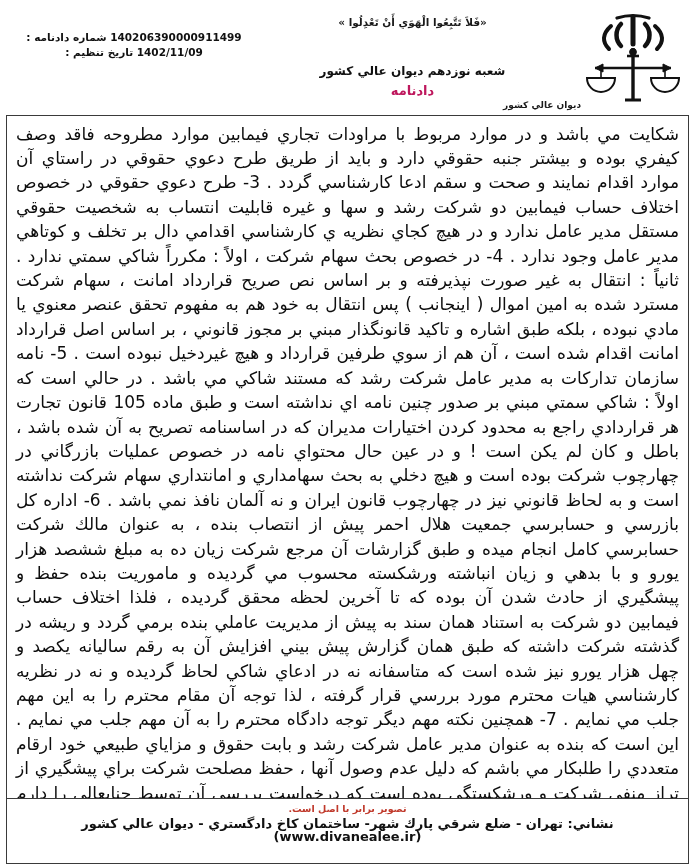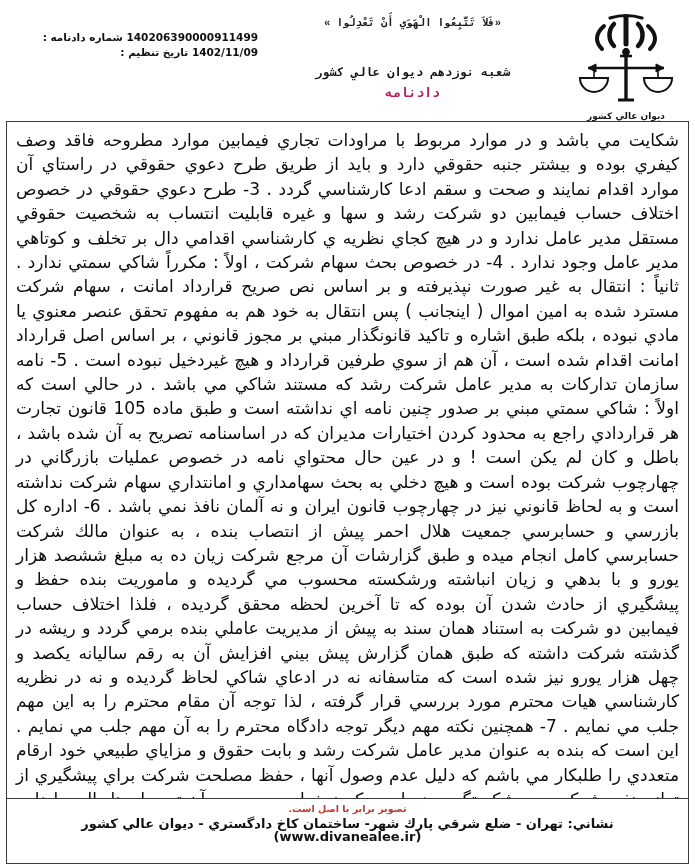--- a/index.html
+++ b/index.html
@@ -32,22 +32,22 @@
     justify-content: space-between;
     height: 124px;
     padding: 4px 4px 0 4px;
     box-sizing: border-box;
   }
 
   
   .emblem-block {
     width: 118px;
     display: flex;
-    flex-direction: column;
-    align-items: center;
+    flex-direction: row;
+    align-items: flex-end;
     padding-top: 4px;
     flex: 0 0 auto;
   }
   .emblem-svg {
     display: block;
   }
   .emblem-caption {
     font-size: 9px;
     font-weight: bold;
     color: #1a1a1a;
@@ -56,21 +56,20 @@
     white-space: nowrap;
   }
 
   
   .center-block {
     flex: 1 1 auto;
     display: flex;
     flex-direction: column;
     align-items: center;
     padding-top: 8px;
-    font-family: Liberation Mono, monospace;
   }
   .verse {
     font-size: 10.5px;
     color: #1a1a1a;
     font-weight: bold;
     margin-bottom: 36px;
     white-space: nowrap;
     direction: rtl;
   }
   .branch {
@@ -98,21 +97,21 @@
     direction: rtl;
   }
   .meta-row {
     font-size: 10.5px;
     font-weight: bold;
     color: #111111;
     line-height: 14.5px;
     white-space: nowrap;
     direction: rtl;
     unicode-bidi: plaintext;
-    text-align: right;
+    text-align: center;
     width: 100%;
   }
   .meta-label { unicode-bidi: isolate; }
   .meta-value {
     unicode-bidi: isolate;
     direction: ltr;
     font-family: "DejaVu Sans", "Liberation Sans", sans-serif;
   }
 
   

